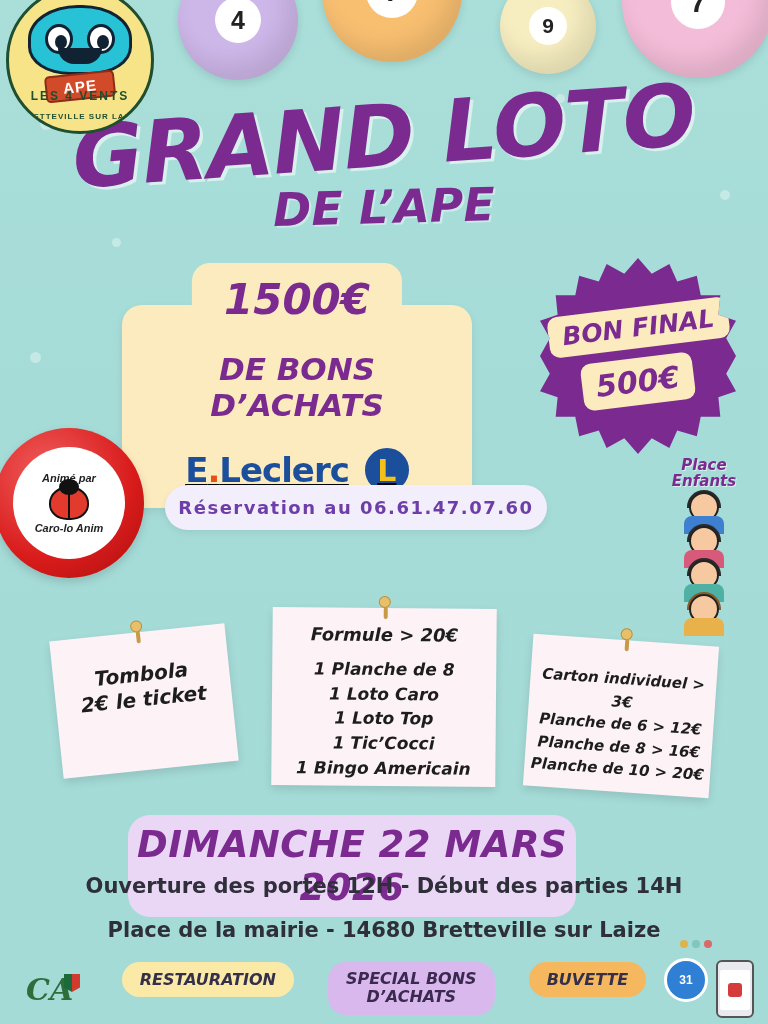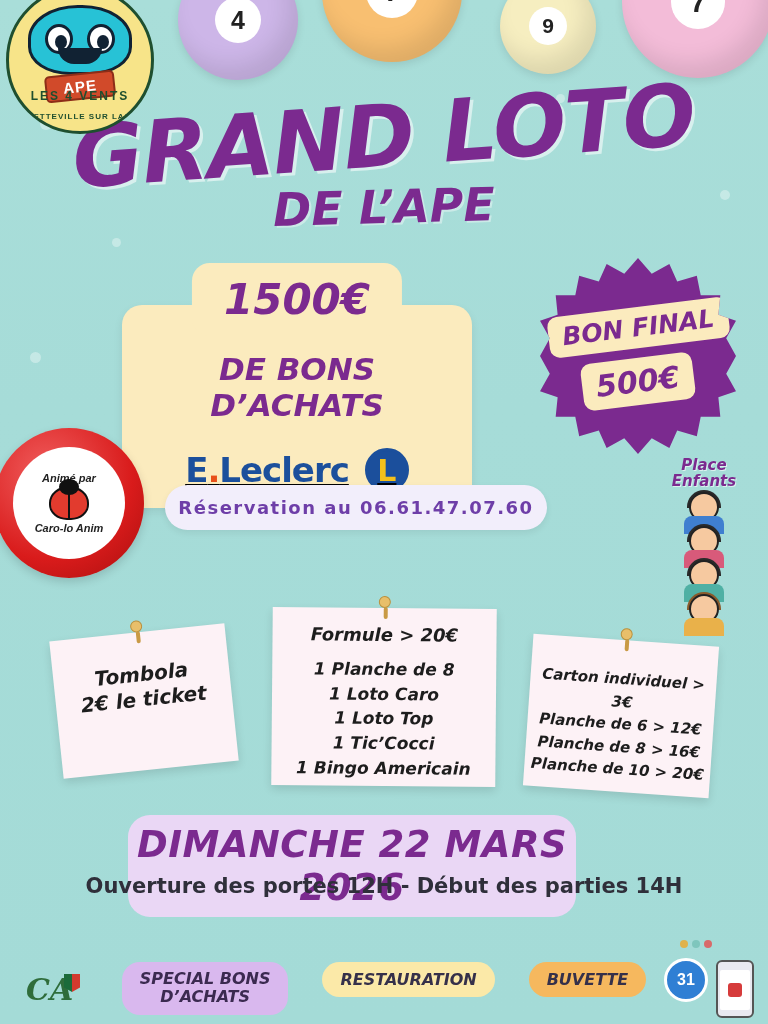--- a/index.html
+++ b/index.html
@@ -325,21 +325,21 @@
   .ca-logo .ca-flag {
     position: absolute; left: 38px; top: 2px; width: 16px; height: 18px;
     background: linear-gradient(90deg,#1b6b3a 50%,#d23a2e 50%);
     clip-path: polygon(0 0,100% 0,100% 75%,50% 100%,0 75%);
   }
   .calendar-icon {
     position: absolute; right: 60px; bottom: 22px;
     width: 44px; height: 44px; border-radius: 50%;
     background: #2f7fd4; color: #fff;
     display: flex; align-items: center; justify-content: center;
-    font-size: 16px; font-weight: 800; z-index: 6;
+    font-size: 12px; font-weight: 800; z-index: 6;
     border: 3px solid #fff;
   }
   .phone-icon {
     position: absolute; right: 14px; bottom: 6px;
     width: 38px; height: 58px; border-radius: 6px;
     background: #e9e9f0; border: 2px solid #555; z-index: 6;
     display: flex; align-items: flex-end; justify-content: center;
   }
   .phone-icon .scr {
     width: 30px; height: 40px; background: #fff; margin-bottom: 6px; border-radius: 2px;
@@ -466,27 +466,28 @@
   <div class="note note-cartons">
     <div class="pin"></div>
     <div class="note-line">Carton individuel &gt; 3€</div>
     <div class="note-line">Planche de 6 &gt; 12€</div>
     <div class="note-line">Planche de 8 &gt; 16€</div>
     <div class="note-line">Planche de 10 &gt; 20€</div>
   </div>
 
   <div class="date-pill">DIMANCHE 22 MARS 2026</div>
   <div class="info-line one">Ouverture des portes 12H - Début des parties 14H</div>
+  <div class="info-line two">Place de la mairie - 14680 Bretteville sur Laize</div>
 
   <div class="pill-row">
+    <div class="tag resto">RESTAURATION</div>
     <div class="tag special">
       <span>SPECIAL BONS</span><br>
       <span>D’ACHATS</span>
     </div>
-    <div class="tag resto">RESTAURATION</div>
     <div class="tag buvette">BUVETTE</div>
   </div>
 
   <div class="ca-logo">
     <span class="ca-text">CA</span>
     <span class="ca-flag"></span>
   </div>
 
   <div class="dots-deco">
     <i style="background:#e0b24a;"></i>

